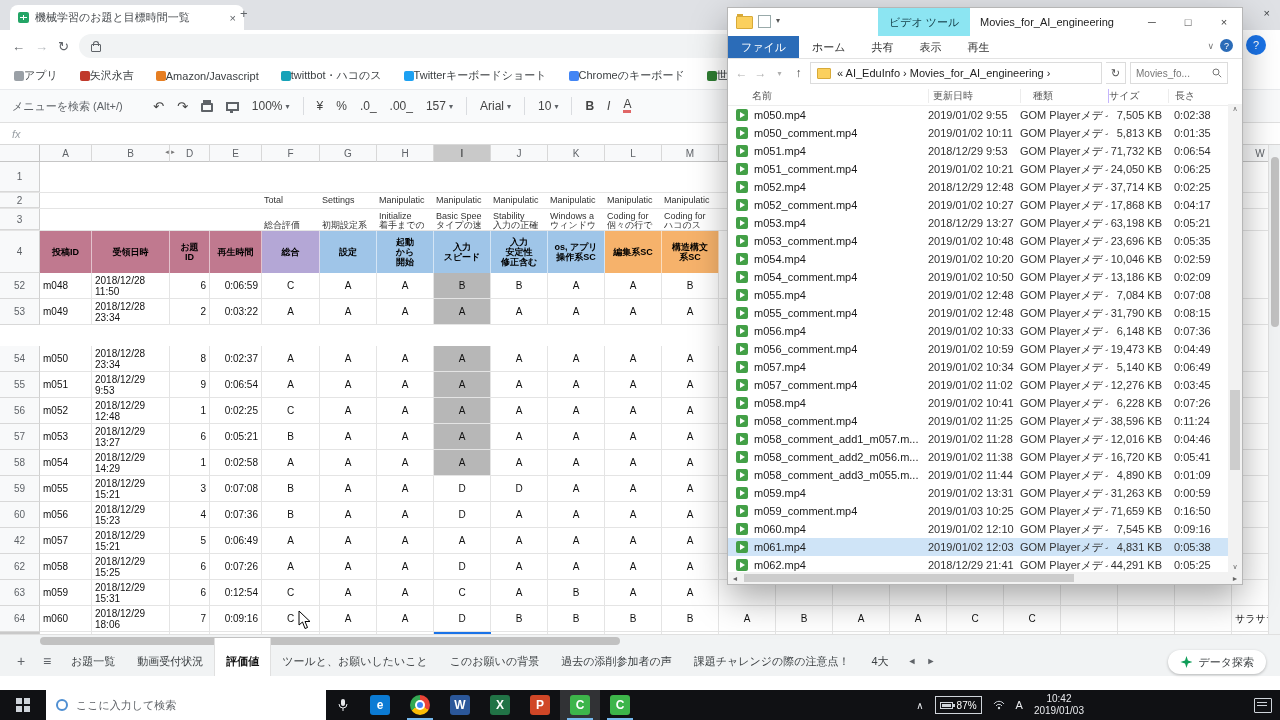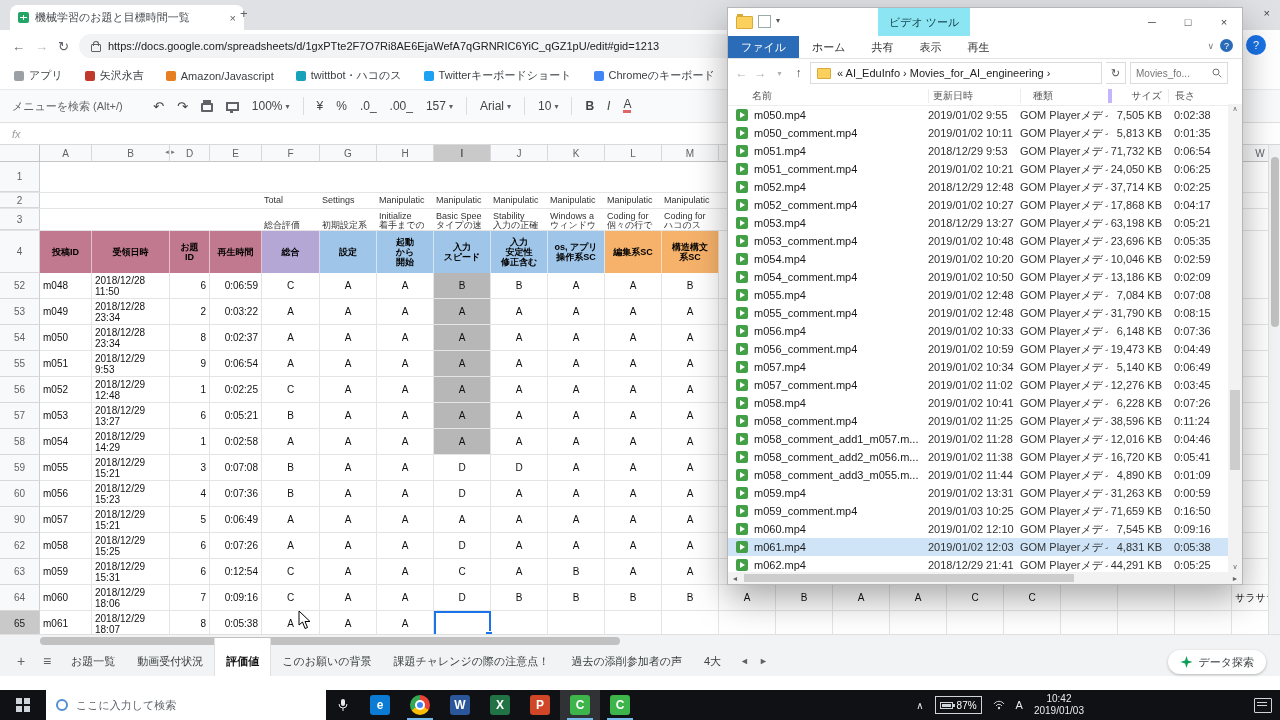--- a/index.html
+++ b/index.html
@@ -23,21 +23,21 @@
   .nav-ic.dis{color:#b8bcc0;}
   .omnibox{width:1060px;height:24px;background:#f1f3f4;border-radius:12px;display:flex;align-items:center;gap:7px;padding:0 12px;box-sizing:border-box;}
   .lock{width:8px;height:6px;border:1px solid #5f6368;border-radius:1px;position:relative;margin-top:3px;flex:none;}
   .lock::before{content:"";position:absolute;left:1px;top:-4px;width:4px;height:4px;border:1px solid #5f6368;border-bottom:none;border-radius:3px 3px 0 0;}
   .url{font-size:11px;color:#202124;white-space:nowrap;overflow:hidden;}
   .avatar{position:absolute;right:14px;top:35px;width:20px;height:20px;border-radius:50%;background:#1a73e8;color:#fff;
           font-size:11px;display:flex;align-items:center;justify-content:center;z-index:1;}
 
   #bmbar{position:absolute;left:0;top:62px;width:1280px;height:28px;background:#fff;border-bottom:1px solid #e8eaed;
          display:flex;align-items:center;gap:22px;padding:0 14px;box-sizing:border-box;z-index:1;}
-  .bm{display:flex;align-items:center;gap:5px;font-size:11px;color:#3c4043;white-space:nowrap;justify-content:space-between;}
+  .bm{display:flex;align-items:center;font-size:11px;color:#3c4043;white-space:nowrap;justify-content:space-between;}
   .bm-ic{width:10px;height:10px;border-radius:2px;flex:none;}
 
   
   #toolbar{position:absolute;left:0;top:90px;width:1280px;height:33px;background:#f9fafb;border-bottom:1px solid #e0e0e0;
            display:flex;align-items:center;gap:13px;padding:0 12px;box-sizing:border-box;font-size:12px;color:#444;z-index:1;}
   .tb-sep{width:1px;height:18px;background:#dadce0;flex:none;}
   .tb{display:flex;align-items:center;gap:3px;}
   .menu-search{font-size:11px;color:#5f6368;width:128px;}
   .tb-caret{font-size:8px;color:#5f6368;}
   .ic-print{width:12px;height:9px;background:#5f6368;border-radius:1px;position:relative;margin-top:2px;}
@@ -131,21 +131,21 @@
            color:#555;font-size:11px;box-sizing:border-box;flex:none;}
   .ex-search{flex:none;width:98px;height:22px;border:1px solid #dcdcdc;display:flex;align-items:center;gap:5px;padding:0 5px;
              font-size:10px;color:#777;box-sizing:border-box;overflow:hidden;}
   .ex-search svg{margin-left:auto;flex:none;}
 
   .ex-cols{height:18px;display:flex;align-items:center;border-bottom:1px solid #ededed;color:#555;font-size:10px;}
   .fc{box-sizing:border-box;white-space:nowrap;overflow:hidden;}
   .fc-name{width:200px;padding-left:24px;}
   .fc-date{width:92px;border-left:1px solid #ececec;padding-left:4px;}
   .fc-type{width:88px;border-left:1px solid #ececec;padding-left:12px;}
-  .fc-size{width:60px;border-left:4px solid #c4b5fd;text-align:right;padding-right:6px;}
+  .fc-size{width:60px;border-left:1px solid #c4b5fd;text-align:left;padding-right:6px;}
   .fc-len{width:56px;border-left:1px solid #ececec;padding-left:6px;}
 
   #file-list{height:468px;overflow:hidden;}
   .frow{height:18px;display:flex;align-items:center;}
   .frow.sel{background:#cfe4f7;}
   .f-ic{width:12px;height:12px;margin:0 6px 0 8px;background:#43a047;border-radius:2px;position:relative;flex:none;}
   .f-ic::after{content:"";position:absolute;left:4px;top:3px;border-left:5px solid #fff;border-top:3px solid transparent;border-bottom:3px solid transparent;}
   .f-name{width:174px;overflow:hidden;white-space:nowrap;}
   .f-date{width:92px;color:#333;white-space:nowrap;overflow:hidden;}
   .f-type{width:88px;color:#333;white-space:nowrap;overflow:hidden;}
@@ -204,21 +204,20 @@
   <span class="newtab">+</span>
   <span class="chrome-x">×</span>
 </div>
 
 <div id="addrbar">
   <span class="nav-ic">←</span>
   <span class="nav-ic dis">→</span>
   <span class="nav-ic">↻</span>
   <div class="omnibox">
     <span class="lock"></span>
-    <span class="url">https://docs.google.com/spreadsheets/d/1gxPTte2F7O7Ri8AE6EjaWefA7qGRNRIC6YiC_qGZ1pU/edit#gid=1213</span>
   </div>
 </div>
 <div class="avatar">?</div>
 
 <div id="bmbar">
     <div class="bm">
       <span class="bm-ic" style="background: rgb(154, 160, 166);"></span>
       <span>アプリ</span>
     </div>
     <div class="bm">
@@ -414,21 +413,21 @@
         <div class="gcell cc" style="width: 57px;"></div>
         <div class="gcell cc" style="width: 57px;"></div>
         <div class="gcell cc" style="width: 57px;"></div>
         <div class="gcell cc" style="width: 57px;"></div>
         <div class="gcell cc" style="width: 57px;"></div>
         <div class="gcell cc" style="width: 57px;"></div>
         <div class="gcell cc" style="width: 57px;"></div>
         <div class="gcell cc" style="width: 57px;"></div>
         <div class="gcell wnote" style="width: 57px;"></div>
       </div>
-      <div class="grow" style="height: 26px;">
+      <div class="grow" style="height: 26px; margin-top: 21px;">
         <div class="rownum">54</div>
         <div class="gcell cl" style="width: 52px;">m050</div>
         <div class="gcell cr" style="width: 78px;">2018/12/28 23:34</div>
         <div class="gcell cr" style="width: 40px;">8</div>
         <div class="gcell cr" style="width: 52px;">0:02:37</div>
         <div class="gcell cc" style="width: 58px;">A</div>
         <div class="gcell cc" style="width: 57px;">A</div>
         <div class="gcell cc" style="width: 57px;">A</div>
         <div class="gcell cc gray" style="width: 57px;">A</div>
         <div class="gcell cc" style="width: 57px;">A</div>
@@ -590,21 +589,21 @@
         <div class="gcell cc" style="width: 57px;"></div>
         <div class="gcell cc" style="width: 57px;"></div>
         <div class="gcell cc" style="width: 57px;"></div>
         <div class="gcell cc" style="width: 57px;"></div>
         <div class="gcell cc" style="width: 57px;"></div>
         <div class="gcell cc" style="width: 57px;"></div>
         <div class="gcell cc" style="width: 57px;"></div>
         <div class="gcell wnote" style="width: 57px;"></div>
       </div>
       <div class="grow" style="height: 26px;">
-        <div class="rownum">90</div>
+        <div class="rownum">42</div>
         <div class="gcell cl" style="width: 52px;">m057</div>
         <div class="gcell cr" style="width: 78px;">2018/12/29 15:21</div>
         <div class="gcell cr" style="width: 40px;">5</div>
         <div class="gcell cr" style="width: 52px;">0:06:49</div>
         <div class="gcell cc" style="width: 58px;">A</div>
         <div class="gcell cc" style="width: 57px;">A</div>
         <div class="gcell cc" style="width: 57px;">A</div>
         <div class="gcell cc" style="width: 57px;">A</div>
         <div class="gcell cc" style="width: 57px;">A</div>
         <div class="gcell cc" style="width: 57px;">A</div>
@@ -730,42 +729,44 @@
     <div class="thumb"></div>
   </div>
 
 <div id="sheetbar">
   <span class="sb-ic">+</span>
   <span class="sb-ic">≡</span>
   <span id="sheettabs" style="display:flex;align-items:center;">
       <span class="stab">お題一覧</span>
       <span class="stab">動画受付状況</span>
       <span class="stab active">評価値</span>
+      <span class="stab">ツールと、お願いしたいこと</span>
       <span class="stab">このお願いの背景</span>
+      <span class="stab">過去の添削参加者の声</span>
       <span class="stab">課題チャレンジの際の注意点！</span>
-      <span class="stab">過去の添削参加者の声</span>
       <span class="stab">4大</span>
     </span>
   <span class="stab-arrows">
     <span>◄</span>
     <span>►</span>
   </span>
 </div>
 <div id="belowbar"></div>
 <div class="explore-btn">
   <span class="explore-ic"></span>
   <span>データ探索</span>
 </div>
 
 <div id="explorer">
   <div class="ex-title">
     <span class="qa-folder"></span>
     <span class="qa-check"></span>
     <span class="qa-caret">▾</span>
     <span class="vt-chip">ビデオ ツール</span>
+    <span class="ex-name">Movies_for_AI_engineering</span>
     <span class="ex-controls">
       <span class="exc">─</span>
       <span class="exc">□</span>
       <span class="exc">×</span>
     </span>
   </div>
   <div class="ex-ribbon">
     <span class="rtab file">ファイル</span>
       <span class="rtab">ホーム</span>
       <span class="rtab">共有</span>

